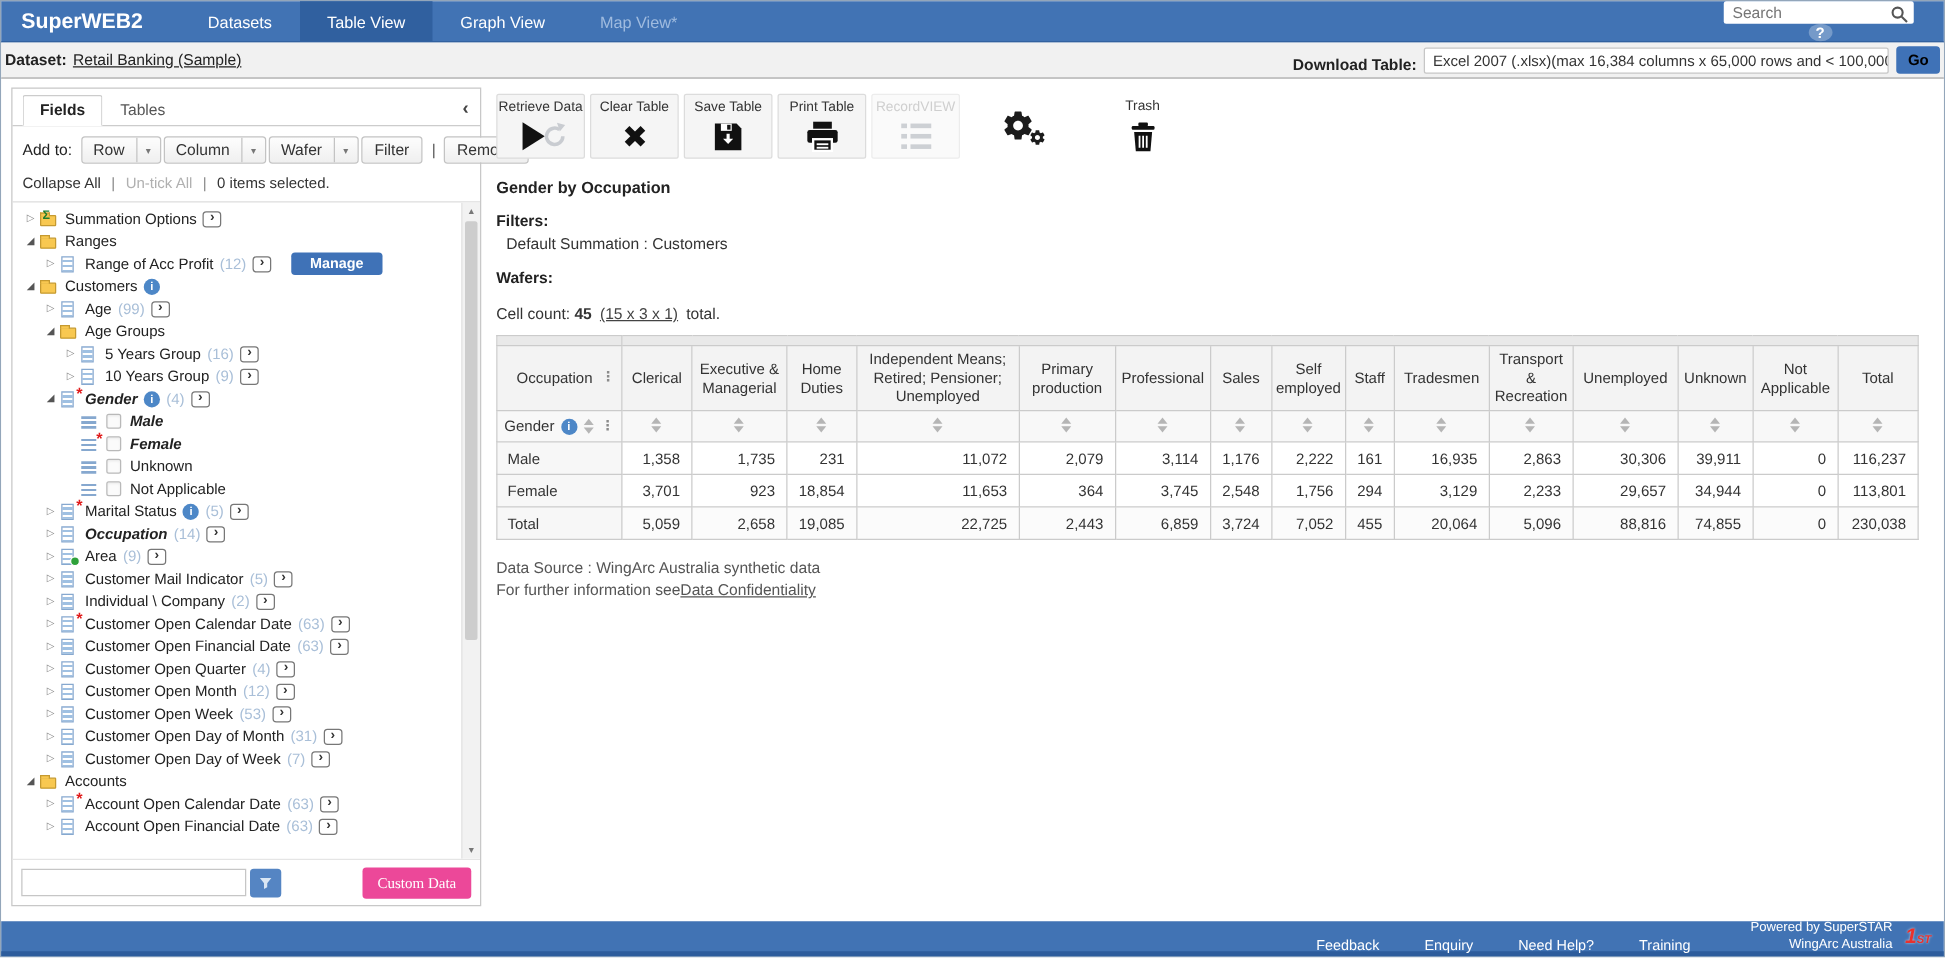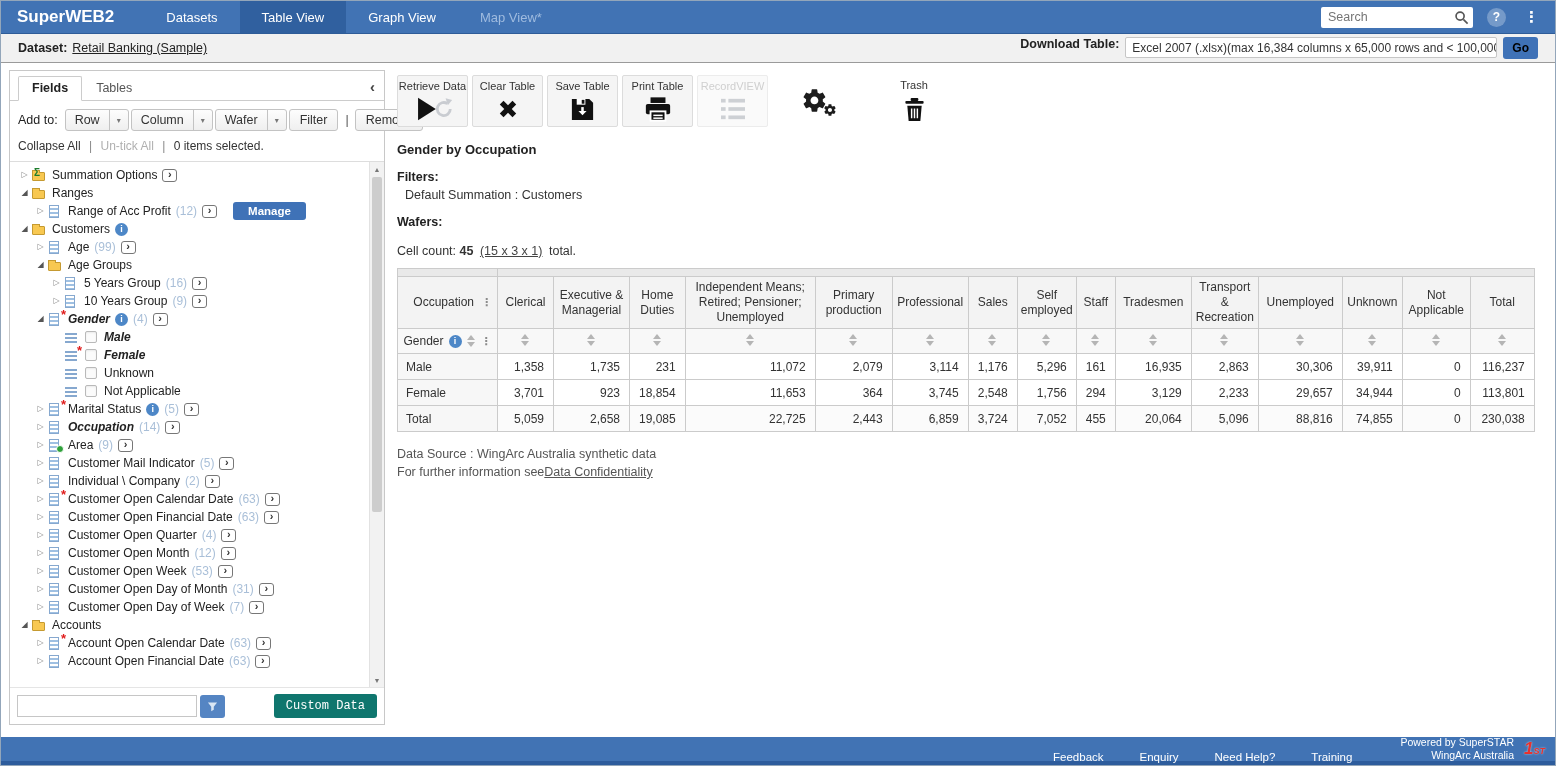--- a/index.html
+++ b/index.html
@@ -7,33 +7,33 @@
   body{font-family:"Liberation Sans","DejaVu Sans",sans-serif;color:#333;background:#fff;}
   .app{width:1556px;height:766px;border:1px solid #93a6ba;display:flex;flex-direction:column;background:#fff;}
 
   
   .navbar{height:33px;flex:none;background:#4173b4;border-bottom:1px solid #2e5c98;display:flex;align-items:stretch;color:#fff;}
   .brand{font-size:17px;font-weight:bold;padding:0 16px;display:flex;align-items:center;}
   .nav-items{display:flex;align-items:stretch;margin-left:14px;}
   .nav-item{padding:4px 22px;display:flex;align-items:center;font-size:13px;cursor:default;}
   .nav-item.active{background:#30609f;}
   .nav-item.dimmed{color:#9fbbdf;}
-  .nav-right{margin-left:auto;display:flex;align-items:center;padding-right:10px;}
+  .nav-right{margin-left:auto;display:flex;align-items:center;padding-right:10px;flex-direction:column;}
   .search-box{position:relative;width:152px;height:21px;background:#fff;border-radius:2px;margin-right:14px;}
   .search-box input{width:100%;height:100%;border:none;outline:none;padding:0 24px 0 7px;font-size:12.5px;color:#333;font-family:inherit;background:transparent;}
   .search-ico{position:absolute;right:4px;top:3px;}
   .help-circle{width:19px;height:19px;border-radius:50%;background:rgba(255,255,255,.28);color:#fff;font-weight:bold;font-size:12px;display:flex;align-items:center;justify-content:center;margin-right:12px;}
   .kebab{font-size:15px;font-weight:bold;padding:0 6px;}
   .kebab::after{content:"\22EE";}
 
   
-  .dataset-bar{height:29px;flex:none;background:#f1f1f1;border-bottom:1px solid #9a9a9a;display:flex;align-items:center;padding:0 17px;font-size:12.5px;}
+  .dataset-bar{height:29px;flex:none;background:#f1f1f1;border-bottom:1px solid #9a9a9a;display:flex;align-items:center;padding:0 3px;font-size:12.5px;}
   .ds-label{font-weight:bold;margin-right:5px;color:#222;}
   .ds-link{color:#222;text-decoration:underline;cursor:pointer;}
-  .ds-right{margin-left:auto;display:flex;align-items:flex-start;}
+  .ds-right{margin-left:auto;display:flex;align-items:flex-end;}
   .dl-label{font-weight:bold;margin-right:6px;color:#222;}
   .dl-select{width:372px;height:21px;background:#fff;border:1px solid #c6c6c6;border-radius:2px;display:flex;align-items:center;padding:0 6px;font-size:12px;color:#333;white-space:nowrap;overflow:hidden;}
   .go-btn{margin-left:6px;background:#3f72b7;color:#000000;border:none;border-radius:3px;font-weight:bold;font-size:12px;padding:4px 9px;font-family:inherit;}
 
   
   .content{flex:1;display:flex;overflow:hidden;background:#fff;}
 
   
   .sidebar{width:376px;flex:none;margin:7px 0 12px 8px;border:1px solid #c8c8c8;display:flex;flex-direction:column;background:#fff;}
   .tabs{display:flex;padding:5px 8px 0;border-bottom:1px solid #ccc;position:relative;flex:none;}
@@ -79,21 +79,21 @@
   .info::after{content:"i";}
   .vscroll{width:15px;flex:none;background:#f2f2f2;border-left:1px solid #e2e2e2;position:relative;}
   .vs-up,.vs-down{height:14px;display:flex;align-items:center;justify-content:center;font-size:7px;color:#777;}
   .vs-up::after{content:"\25B2";}
   .vs-down{position:absolute;bottom:0;width:100%;}
   .vs-down::after{content:"\25BC";}
   .vs-thumb{position:absolute;top:15px;left:2px;right:2px;height:335px;background:#cdcdcd;border-radius:2px;}
   .sidebar-bottom{flex:none;height:36px;display:flex;align-items:center;padding:0 7px;}
   .filter-input{width:180px;height:22px;border:1px solid #c6c6c6;padding:0 6px;font-size:12px;font-family:inherit;outline:none;}
   .funnel-btn{width:25px;height:23px;margin-left:3px;background:#5585c3;border:none;border-radius:3px;display:flex;align-items:center;justify-content:center;}
-  .custom-data-btn{margin-left:auto;background:#0f766e;color:#fff;border:none;border-radius:3px;font-size:12px;padding:5px 12px;font-family:Liberation Mono, monospace;}
+  .custom-data-btn{margin-left:auto;background:#ec4899;color:#fff;border:none;border-radius:3px;font-size:12px;padding:5px 12px;font-family:Liberation Serif, serif;}
 
   
   .main{flex:1;padding:12px 10px 0 12px;overflow:hidden;font-size:12.5px;}
   .toolbar{display:flex;align-items:flex-start;}
   .tb-btn{width:71px;height:52px;background:#f5f5f5;border:1px solid #dcdcdc;border-radius:2px;margin-right:4px;display:flex;flex-direction:column;align-items:center;padding-top:4px;}
   .tb-btn .lbl{font-size:11px;color:#333;white-space:nowrap;}
   .tb-ico{flex:1;display:flex;align-items:center;justify-content:center;}
   .tb-btn.disabled{background:#fafafa;border-color:#ececec;}
   .tb-btn.disabled .lbl{color:#cfcfcf;}
   .tb-bare{background:none;border:none;width:auto;padding:4px 2px 0;}
@@ -653,21 +653,21 @@
           <tbody class="dbody">
             <tr>
               <th>Male</th>
               <td>1,358</td>
               <td>1,735</td>
               <td>231</td>
               <td>11,072</td>
               <td>2,079</td>
               <td>3,114</td>
               <td>1,176</td>
-              <td>5,296</td>
+              <td>2,222</td>
               <td>161</td>
               <td>16,935</td>
               <td>2,863</td>
               <td>30,306</td>
               <td>39,911</td>
               <td>0</td>
               <td>116,237</td>
             </tr>
             <tr>
               <th>Female</th>

